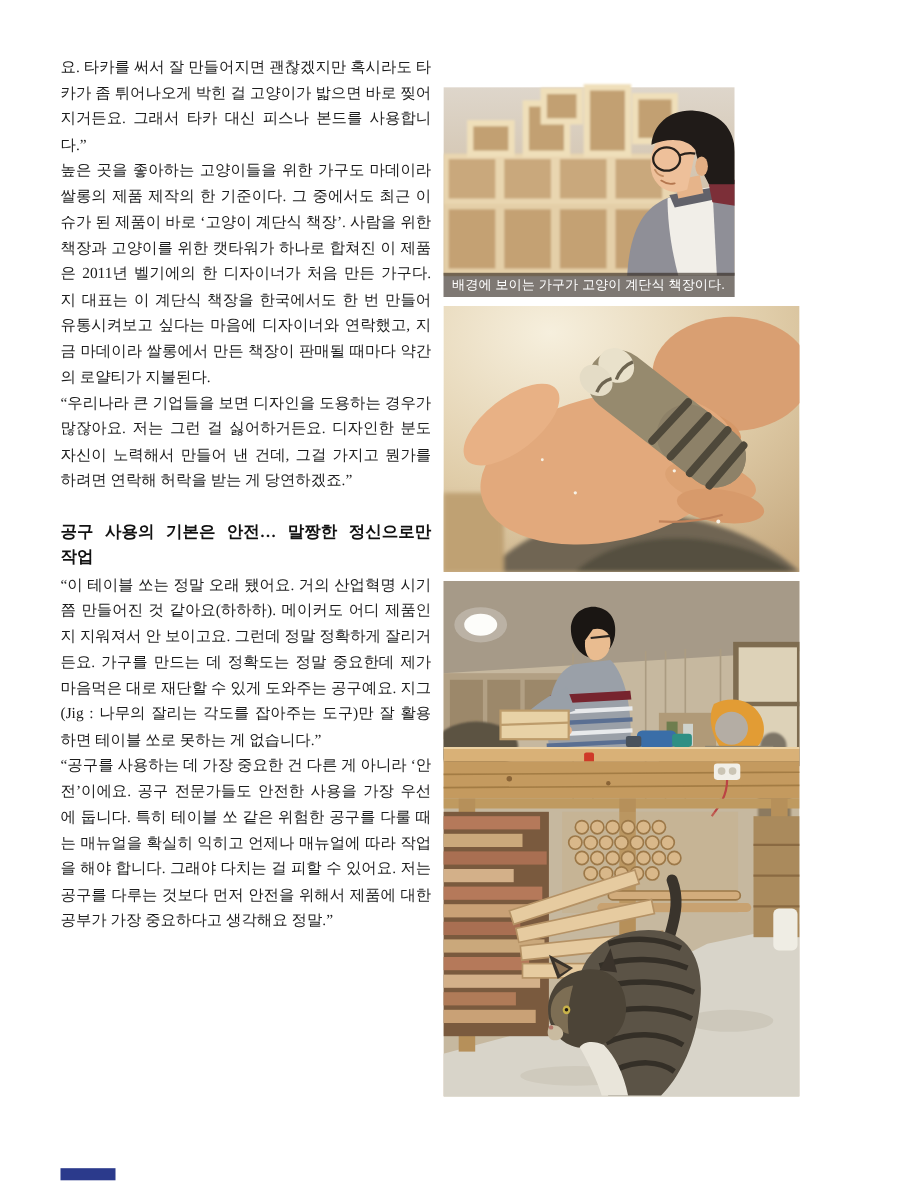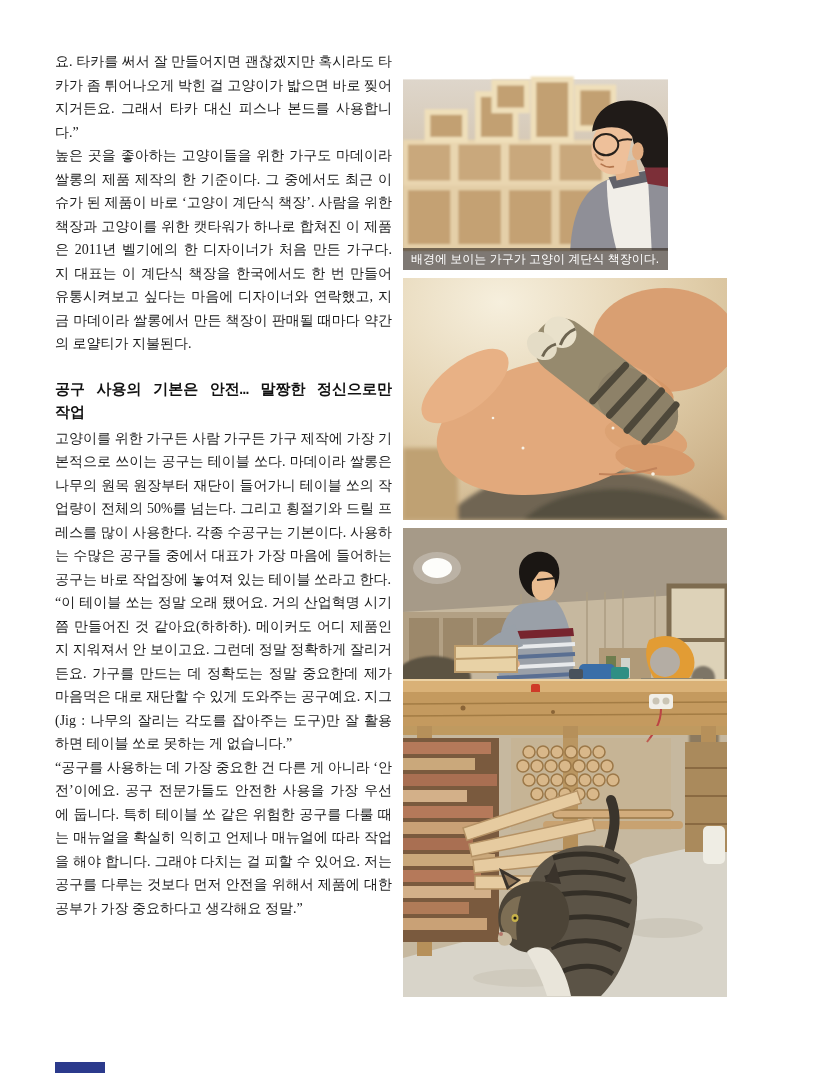--- a/index.html
+++ b/index.html
@@ -7,21 +7,21 @@
     position:relative; width:821px; height:1081px; background:#ffffff;
     font-family:"Liberation Serif","DejaVu Serif",serif; overflow:hidden;
   }
   .text-column {
     position:absolute; left:55px; top:50px; width:337px;
     color:#1b1b1b; font-size:14px; line-height:23.5px;
     text-align:justify; word-break:break-all;
   }
   .text-column p { margin:0; }
   .section-heading {
-    font-family:Liberation Mono, monospace;
+    font-family:Liberation Serif, serif;
     font-weight:bold; font-size:15px; color:#111111;
     margin:23px 0 1px 0; line-height:23.5px; word-break:keep-all;
   }
   .photo { position:absolute; margin:0; overflow:hidden; background:#cbb underline; }
   .photo svg { display:block; width:100%; height:100%; }
   .photo1 { left:403px; top:60px;  width:265px; height:210px; }
   .photo2 { left:403px; top:278px; width:324px; height:242px; }
   .photo3 { left:403px; top:528px; width:324px; height:469px; }
   .photo-caption {
     position:absolute; left:0; right:0; bottom:0; height:22px; line-height:22px;
@@ -35,22 +35,22 @@
   }
 </style>
 </head>
 <body>
 
 <div class="page">
 
   <div class="text-column">
     <p>요. 타카를 써서 잘 만들어지면 괜찮겠지만 혹시라도 타카가 좀 튀어나오게 박힌 걸 고양이가 밟으면 바로 찢어지거든요. 그래서 타카 대신 피스나 본드를 사용합니다.”</p>
     <p>높은 곳을 좋아하는 고양이들을 위한 가구도 마데이라 쌀롱의 제품 제작의 한 기준이다. 그 중에서도 최근 이슈가 된 제품이 바로 ‘고양이 계단식 책장’. 사람을 위한 책장과 고양이를 위한 캣타워가 하나로 합쳐진 이 제품은 2011년 벨기에의 한 디자이너가 처음 만든 가구다. 지 대표는 이 계단식 책장을 한국에서도 한 번 만들어 유통시켜보고 싶다는 마음에 디자이너와 연락했고, 지금 마데이라 쌀롱에서 만든 책장이 판매될 때마다 약간의 로얄티가 지불된다.</p>
+    <p>“우리나라 큰 기업들을 보면 디자인을 도용하는 경우가 많잖아요. 저는 그런 걸 싫어하거든요. 디자인한 분도 자신이 노력해서 만들어 낸 건데, 그걸 가지고 뭔가를 하려면 연락해 허락을 받는 게 당연하겠죠.”</p>
     <h2 class="section-heading">공구 사용의 기본은 안전… 말짱한 정신으로만 작업</h2>
-    <p>고양이를 위한 가구든 사람 가구든 가구 제작에 가장 기본적으로 쓰이는 공구는 테이블 쏘다. 마데이라 쌀롱은 나무의 원목 원장부터 재단이 들어가니 테이블 쏘의 작업량이 전체의 50%를 넘는다. 그리고 횡절기와 드릴 프레스를 많이 사용한다. 각종 수공구는 기본이다. 사용하는 수많은 공구들 중에서 대표가 가장 마음에 들어하는 공구는 바로 작업장에 놓여져 있는 테이블 쏘라고 한다.</p>
     <p>“이 테이블 쏘는 정말 오래 됐어요. 거의 산업혁명 시기쯤 만들어진 것 같아요(하하하). 메이커도 어디 제품인지 지워져서 안 보이고요. 그런데 정말 정확하게 잘리거든요. 가구를 만드는 데 정확도는 정말 중요한데 제가 마음먹은 대로 재단할 수 있게 도와주는 공구예요. 지그(Jig : 나무의 잘리는 각도를 잡아주는 도구)만 잘 활용하면 테이블 쏘로 못하는 게 없습니다.”</p>
     <p>“공구를 사용하는 데 가장 중요한 건 다른 게 아니라 ‘안전’이에요. 공구 전문가들도 안전한 사용을 가장 우선에 둡니다. 특히 테이블 쏘 같은 위험한 공구를 다룰 때는 매뉴얼을 확실히 익히고 언제나 매뉴얼에 따라 작업을 해야 합니다. 그래야 다치는 걸 피할 수 있어요. 저는 공구를 다루는 것보다 먼저 안전을 위해서 제품에 대한 공부가 가장 중요하다고 생각해요 정말.”</p>
   </div>
 
   <figure class="photo photo1">
     <svg viewBox="0 0 325 210">
       <defs>
         <filter id="b1" x="-10%" y="-10%" width="120%" height="120%">
             <feGaussianBlur stdDeviation="1.3"></feGaussianBlur>
           </filter>

